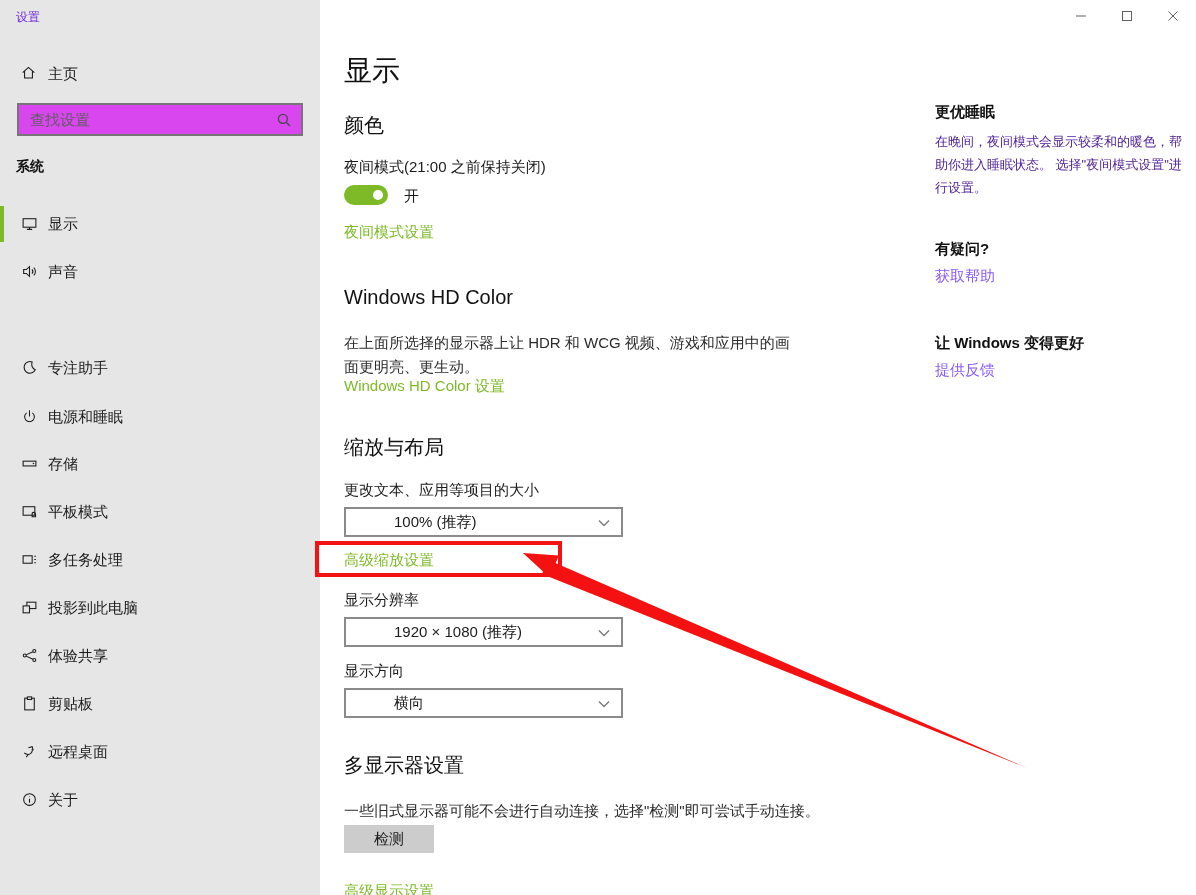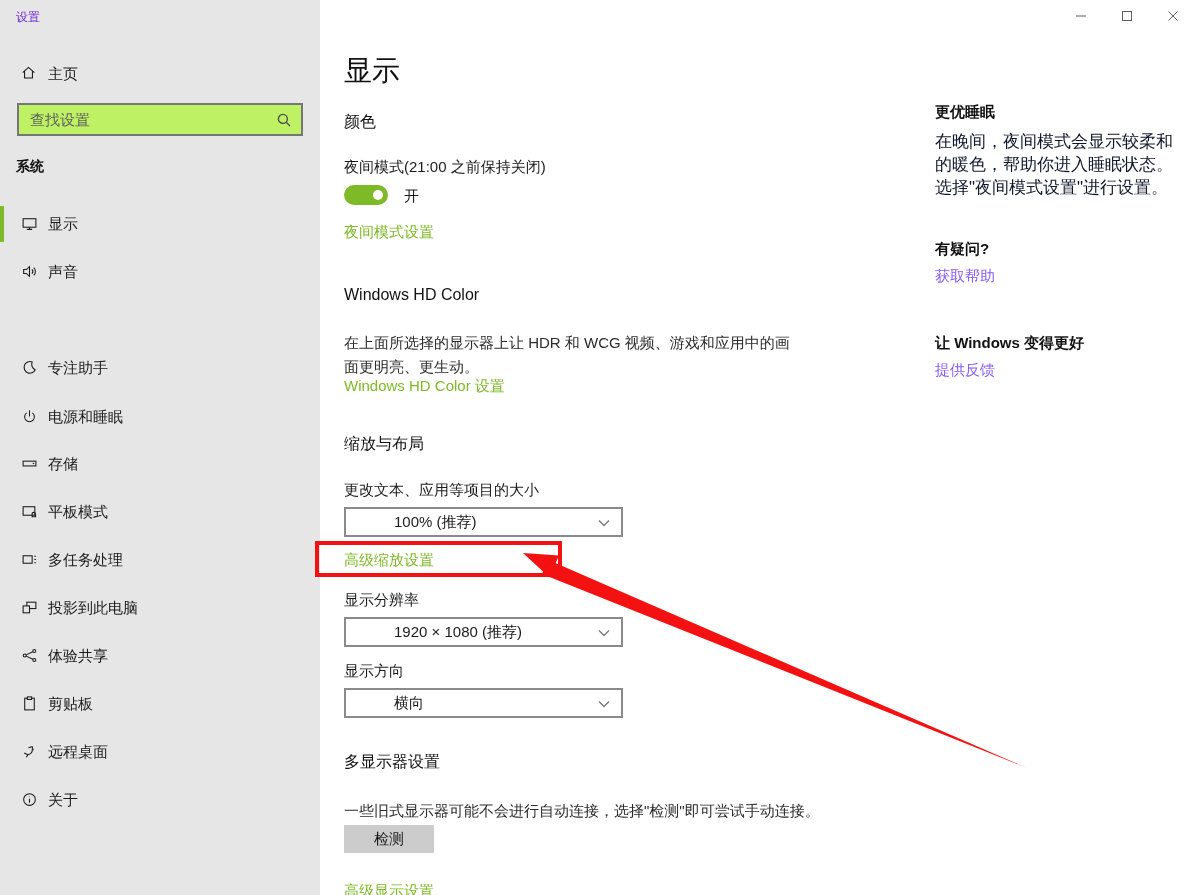--- a/index.html
+++ b/index.html
@@ -6,54 +6,54 @@
   html,body { width:1196px; height:895px; }
   body { font-family:"Liberation Sans", sans-serif; color:#1b1b1b; background:#fff; }
   #app { position:relative; width:1196px; height:895px; overflow:hidden; background:#fff; }
 
   
   .sidebar { position:absolute; left:0; top:0; width:320px; height:895px; background:#e6e6e6; }
   .win-title { position:absolute; left:16px; top:9px; font-size:12px; color:#6d28d9; }
   .home-row { position:absolute; left:0; top:56px; width:320px; height:36px; cursor:default; }
   .home-row .icon { position:absolute; left:20px; top:8px; }
   .home-row .lbl { position:absolute; left:48px; top:9px; font-size:15px; }
-  .searchbox { position:absolute; left:17px; top:103px; width:286px; height:33px; background:#bef264; border:2px solid #767676; }
+  .searchbox { position:absolute; left:17px; top:103px; width:286px; height:33px; background:#d946ef; border:2px solid #767676; }
   .searchbox input { position:absolute; left:0; top:0; width:100%; height:100%; border:none; outline:none; background:transparent; padding:0 34px 0 11px; font-size:15px; color:#333; font-family:"Liberation Sans", sans-serif; }
   .searchbox input::placeholder { color:#5f5f5f; opacity:1; }
   .searchbox .mag { position:absolute; right:8px; top:6px; cursor:pointer; }
   .side-section { position:absolute; left:16px; top:158px; font-size:14px; font-weight:bold; color:#111; }
   .nav-item { position:absolute; left:0; width:320px; height:40px; cursor:default; }
   .nav-item .icon { position:absolute; left:21px; top:11px; }
   .nav-item .lbl { position:absolute; left:48px; top:11px; font-size:15px; color:#1b1b1b; }
   .nav-item.selected .bar { position:absolute; left:0; top:2px; width:4px; height:36px; background:#7eba28; }
 
   
   .win-controls { position:absolute; right:0; top:0; height:32px; display:flex; }
   .win-btn { width:46px; height:32px; display:flex; align-items:center; justify-content:center; }
 
   
   .page-title { position:absolute; left:344px; top:52px; font-size:28px; font-weight:400; color:#111; }
-  .h2 { position:absolute; font-size:16px; font-weight:400; color:#111; }
+  .h2 { position:absolute; font-size:20px; font-weight:400; color:#111; }
   .lbl15 { position:absolute; font-size:15px; color:#1b1b1b;text-align:right; }
   .para { position:absolute; font-size:15px; color:#2b2b2b; line-height:24px; }
   .link { position:absolute; font-size:15px; color:#7eba28; cursor:pointer; }
 
   .toggle { position:absolute; left:344px; top:185px; width:44px; height:20px; border-radius:10px; background:#7eba28; cursor:pointer; }
   .toggle .knob { position:absolute; right:5px; top:5px; width:10px; height:10px; border-radius:50%; background:#fff; }
   .toggle-state { position:absolute; left:404px; top:187px; font-size:15px; }
 
   .dropdown { position:absolute; left:344px; width:279px; height:30px; background:#fff; border:2px solid #8a8a8a; cursor:pointer; }
   .dropdown .val { position:absolute; left:11px; top:4px; font-size:15px; color:#1b1b1b;margin-left:37px; }
   .dropdown .chev { position:absolute; right:11px; top:10px; }
 
   .btn-detect { position:absolute; left:344px; top:825px; width:90px; height:28px; background:#cccccc; border:none; font-size:15px; color:#1b1b1b; font-family:"Liberation Sans", sans-serif; cursor:pointer; }
 
   
   .aside-h { position:absolute; left:935px; font-size:15px; font-weight:600; color:#111; }
-  .aside-p { position:absolute; left:935px; width:252px; font-size:17px; color:#0f172a; line-height:23px; }
+  .aside-p { position:absolute; left:935px; width:252px; font-size:13px; color:#4c1d95; line-height:23px; }
   .aside-link { position:absolute; left:935px; font-size:15px; color:#8b5cf6; cursor:pointer; }
 
   
   .anno-box { position:absolute; left:315px; top:541px; width:247px; height:36px; border:4px solid #f31111; z-index:40; pointer-events:none; }
   .anno-arrow { position:absolute; left:0; top:0; width:1196px; height:895px; z-index:41; pointer-events:none; }
 
   svg.ic { display:block; }
 </style>
 </head>
 <body>

